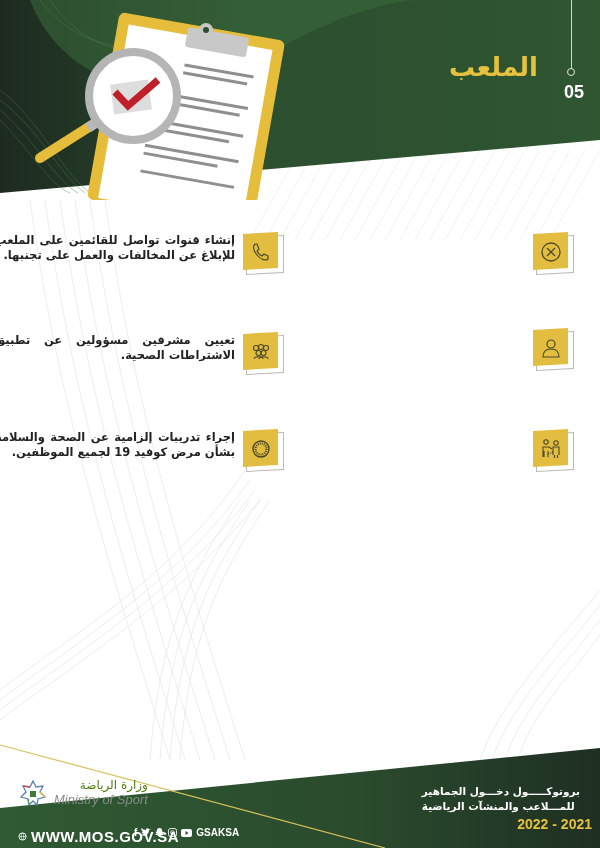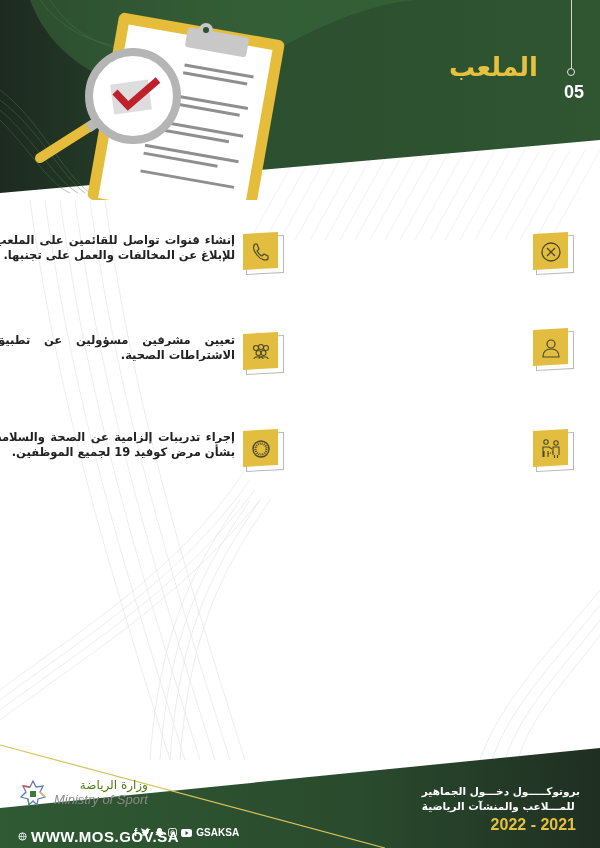--- a/index.html
+++ b/index.html
@@ -11,21 +11,21 @@
   .num{position:absolute;right:16px;top:82px;color:#ffffff;font-size:18px;font-weight:bold;font-family:"Liberation Sans",sans-serif;text-align:center;}
   .vline{position:absolute;left:571px;top:0;width:1px;height:70px;background:#cfd8cf;}
   .vdot{position:absolute;left:567px;top:68px;width:6px;height:6px;border:1px solid #e0e8e0;border-radius:50%;background:#2e5230;}
   .item{position:absolute;display:flex;flex-direction:row-reverse;align-items:flex-start;width:290px;}
   .icon-box{position:relative;width:40px;height:40px;flex:0 0 40px;margin-left:8px;}
   .icon-box .frame{position:absolute;left:3px;top:3px;width:36px;height:36px;border:1px solid #b8b8b8;background:transparent;transform:skewY(-3deg);}
   .icon-box .fill{position:absolute;left:0;top:0;width:35px;height:36px;background:#e3bd3f;transform:skewY(-3deg);}
   .icon-box svg{position:absolute;left:6px;top:7px;width:24px;height:24px;}
   .item-text{direction:rtl;text-align:justify;font-size:11.5px;line-height:15px;color:#222;font-weight:bold;width:240px;}
   .footer-title{position:absolute;right:20px;top:784px;direction:rtl;color:#ffffff;font-size:10.5px;font-weight:bold;line-height:15px;text-align:left;}
-  .footer-years{position:absolute;right:24px;top:816px;color:#e6c13d;font-size:16px;font-weight:bold;font-family:"Liberation Sans",sans-serif;margin-left:47px;}
+  .footer-years{position:absolute;right:8px;top:816px;color:#e6c13d;font-size:14px;font-weight:bold;font-family:"Liberation Sans",sans-serif;margin-left:47px;}
   .website{position:absolute;left:18px;top:828px;color:#ffffff;font-size:15px;font-weight:bold;letter-spacing:0.5px;font-family:"Liberation Sans",sans-serif;display:flex;align-items:center;gap:4px;}
   .social{position:absolute;left:134px;top:827px;color:#ffffff;font-size:10px;font-weight:bold;font-family:"Liberation Sans",sans-serif;display:flex;align-items:center;gap:4px;}
   .social span.ic{display:inline-block;font-size:10px;}
   .logo{position:absolute;left:18px;top:778px;display:flex;align-items:center;gap:6px;}
   .logo-ar{color:#4d7c0f;font-size:12px;direction:rtl;line-height:13px;}
   .logo-en{color:#8a8a8a;font-size:13px;font-style:italic;font-family:"Liberation Sans",sans-serif;}
 </style>
 </head>
 <body>
 

